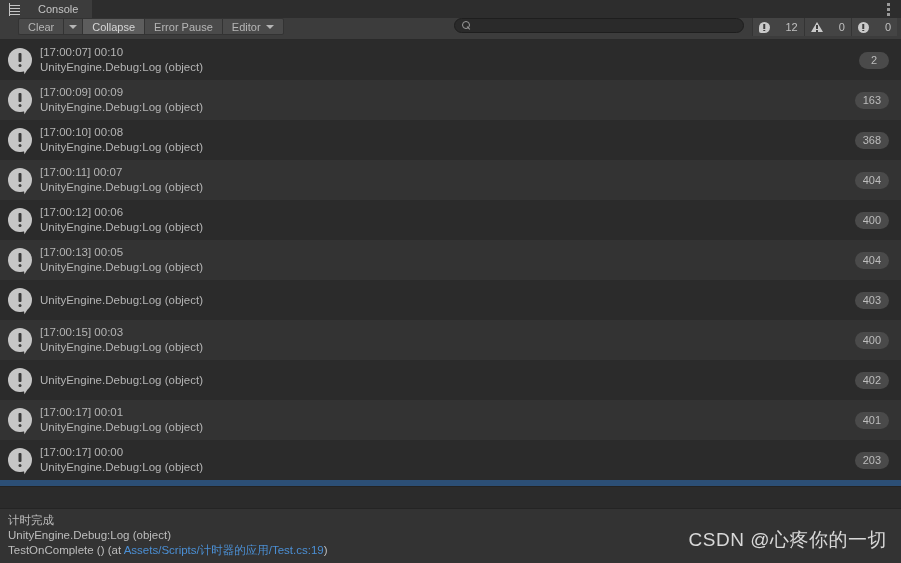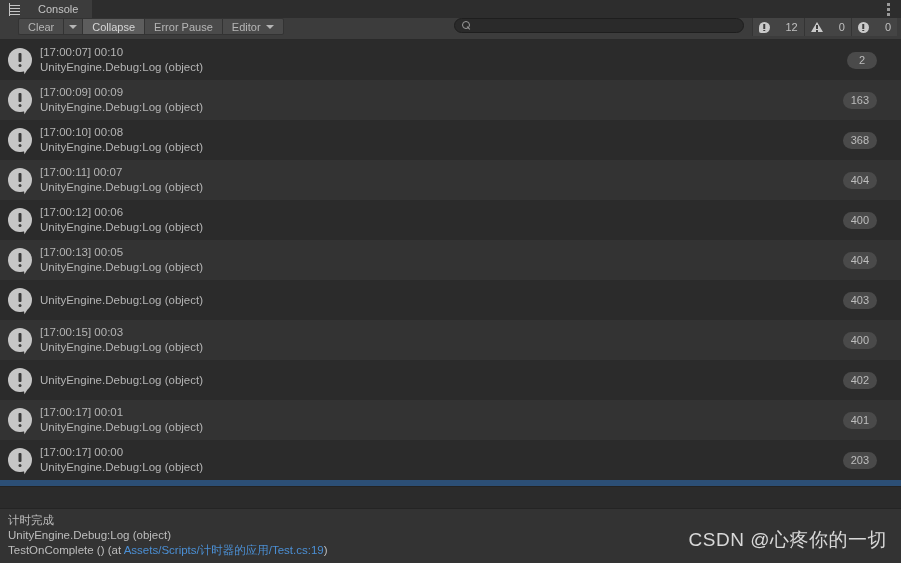--- a/index.html
+++ b/index.html
@@ -145,21 +145,21 @@
 
   
   .loglist {
     background:#2b2b2b;
     height:446px;
     overflow:hidden;
   }
   .logrow {
     height:40px;
     display:flex; align-items:center;
-    padding-left:8px; padding-right:24px;
+    padding-left:8px; padding-right:12px;
     position:relative;
     background:#2b2b2b;
   }
   .logrow.alt { background:#333333; }
   .logrow.selected { background:#2c4f76; }
 
   .log-icon {
     width:24px; height:24px; flex:none; margin-right:8px;
     position:relative;
   }

